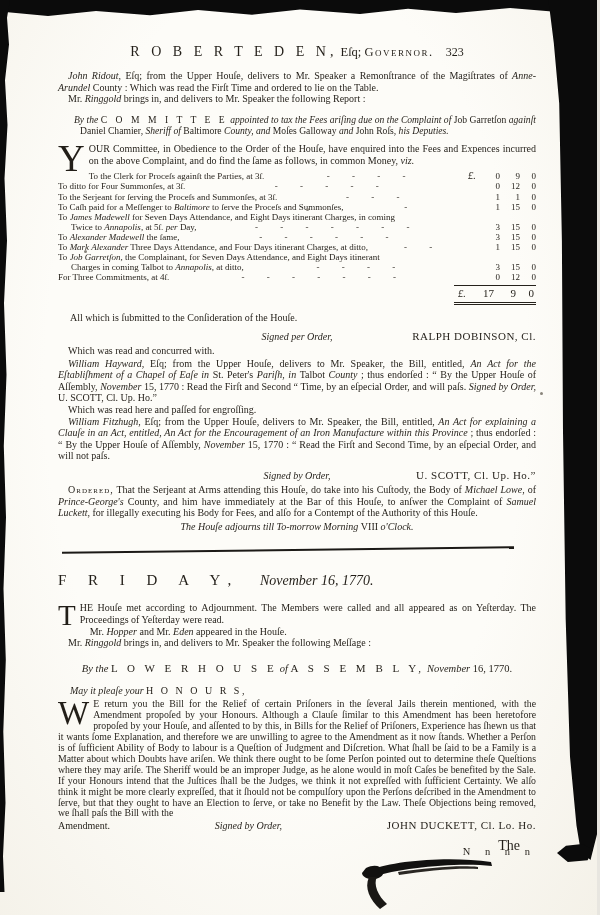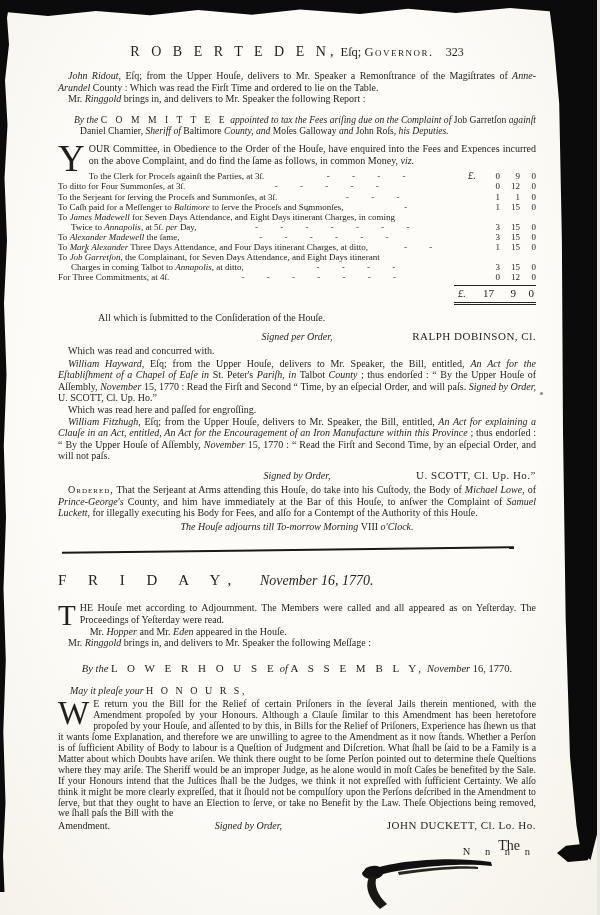--- a/index.html
+++ b/index.html
@@ -41,21 +41,21 @@
   .fs { width:20px; text-align:right; }
   .fd { width:16px; text-align:right; }
   .ftotal-row { display:flex; justify-content:flex-end; margin-top:3px; }
   .ftotal-box { border-top:1px solid #26221c; border-bottom:3px double #26221c;
                 padding:2px 2px 2px 4px; font-size:11px; display:flex; align-items:baseline; }
   .ftotal-box .fl { width:20px; } .ftotal-box .fs { width:22px; } .ftotal-box .fd { width:18px; }
 
   
   .sigline { position:relative; text-align:center; font-size:10px; margin-top:8px; min-height:12px; }
   .sig-name { position:absolute; right:0; top:-1px; font-size:11px; letter-spacing:0.5px; font-style:normal; }
-  .submitted { margin:7px 0 0 40px; font-size:10px; }
+  .submitted { margin:7px 0 0 12px; font-size:10px; }
   .center { text-align:center; text-indent:0; }
 
   
   .divider { width:452px; height:2px; background:#1c1a17; margin:17px 0 0 4px; transform:rotate(-0.7deg); }
   .friday { text-align:left; margin-top:21px; font-size:15px; white-space:nowrap; }
   .fls { letter-spacing:9px; }
   .fdate { font-style:italic; font-size:14px; }
   .lowerhouse { text-align:center; margin-top:13px; font-size:10.5px; white-space:nowrap; }
   .lsh { letter-spacing:3.5px; font-size:11px; }
   .honours { margin:11px 0 0 12px; font-size:10px;font-family:Liberation Serif, serif; }

